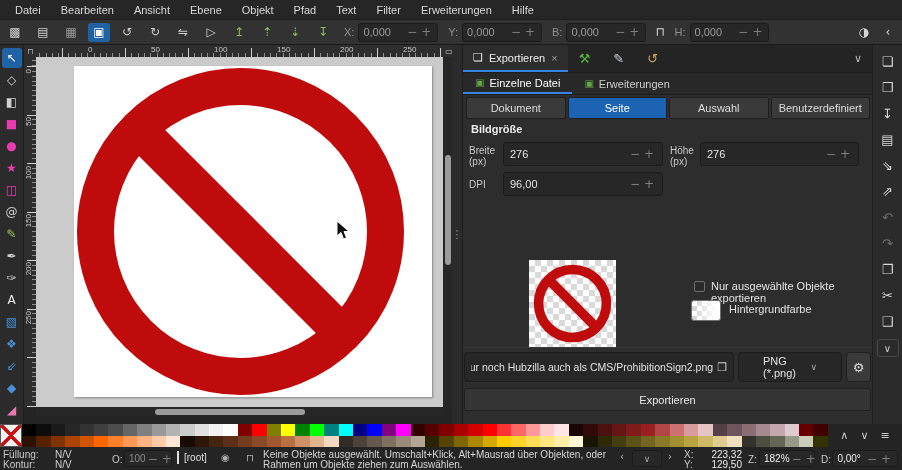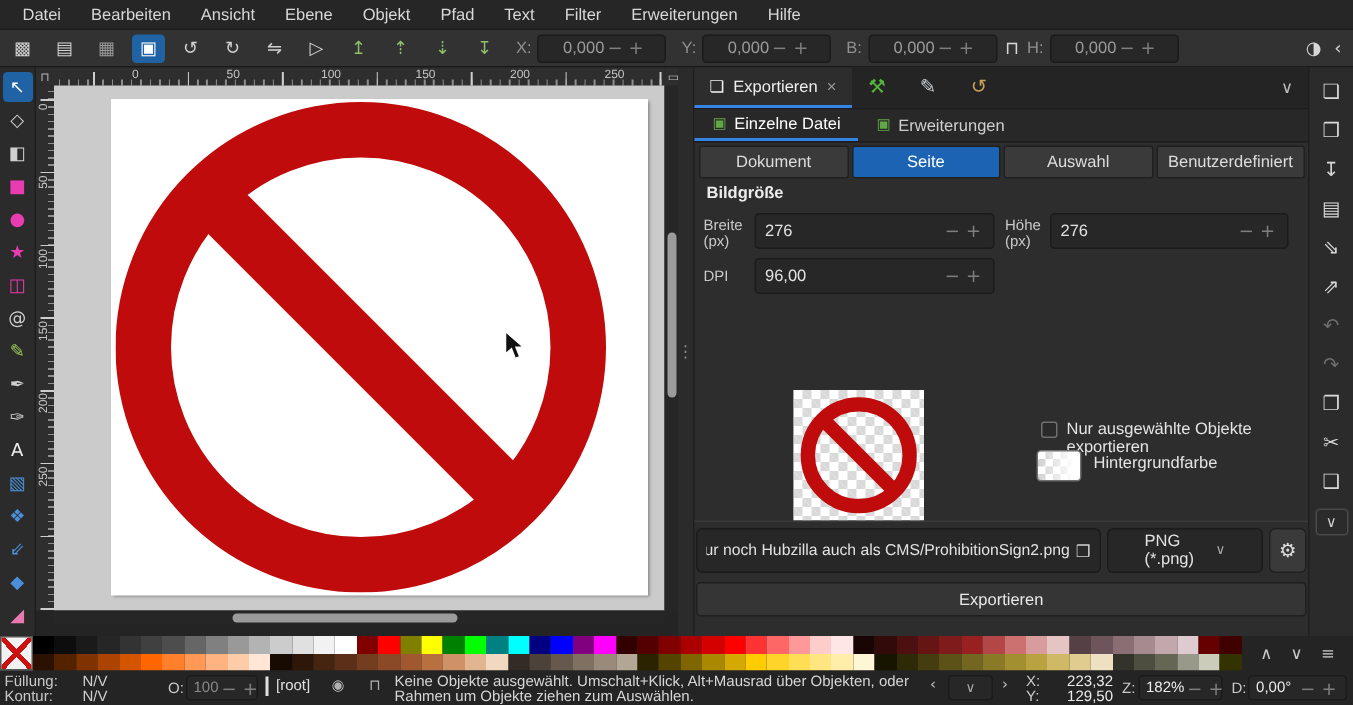--- a/index.html
+++ b/index.html
@@ -10,21 +10,21 @@
 
   
   #menubar{position:absolute;left:0;top:0;width:902px;height:20px;background:#262626;display:flex;align-items:center;padding-left:6px;gap:2px;border-bottom:1px solid #1d1d1d;}
   .mi{padding:2px 9px;color:#d8d8d8;cursor:default;}
 
   
   #toolbar{position:absolute;left:0;top:20px;width:902px;height:25px;background:#323232;border-bottom:1px solid #191919;display:flex;align-items:center;padding:0 4px;gap:4px;}
   .ticon{width:22px;height:19px;display:flex;align-items:center;justify-content:center;font-size:12px;border-radius:3px;font-family:"DejaVu Sans",sans-serif;}
   .ticon.active{background:#1f63a4;color:#fff;}
   .tlabel{color:#8f8f8f;margin-left:6px;}
-  .tfield{display:inline-flex;align-items:center;background:#272727;border:1px solid #1b1b1b;border-radius:3px;height:19px;padding:0 16px;width:86px;}
+  .tfield{display:inline-flex;align-items:center;background:#272727;border:1px solid #1b1b1b;border-radius:3px;height:19px;padding:0 4px;width:86px;}
   .tval{color:#9a9a9a;flex:1;}
   .spinm,.spinp{color:#7f7f7f;font-size:12px;padding:0 2px;font-family:"DejaVu Sans",sans-serif;}
   .tdrop{display:inline-flex;align-items:center;background:#272727;border:1px solid #1b1b1b;border-radius:3px;height:19px;padding:0 6px;gap:5px;color:#cfcfcf;margin-top:48px;}
   .caret{font-size:9px;color:#aaa;font-family:"DejaVu Sans",sans-serif;}
 
   
   #toolbox{position:absolute;left:0;top:45px;width:24px;height:379px;background:#2b2b2b;border-right:1px solid #1e1e1e;display:flex;flex-direction:column;align-items:center;padding-top:3px;}
   .tool{width:20px;height:20px;margin-bottom:2px;display:flex;align-items:center;justify-content:center;font-size:12px;border-radius:3px;font-family:"DejaVu Sans",sans-serif;}
   .tool.active{background:#1f63a4;}
 

